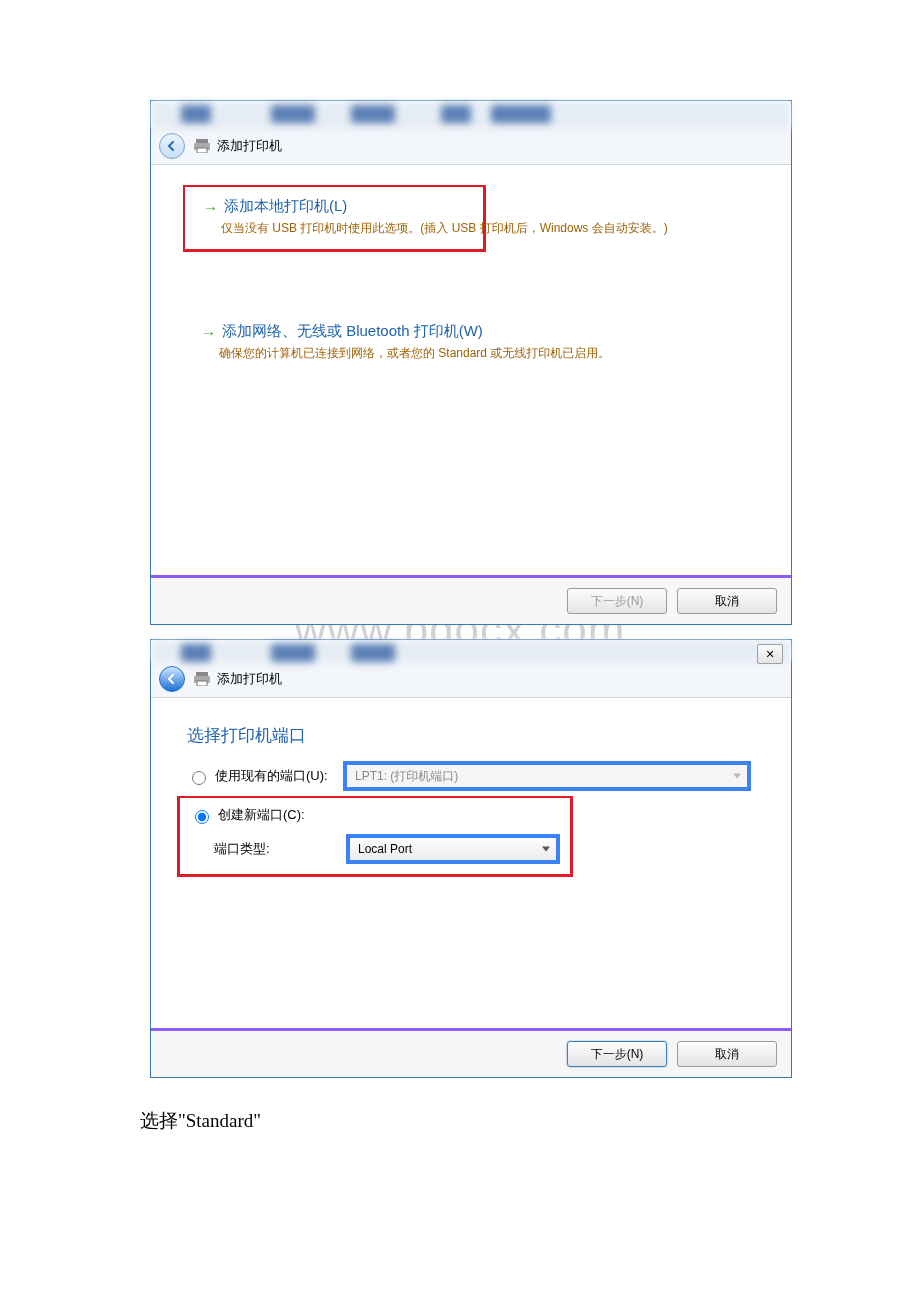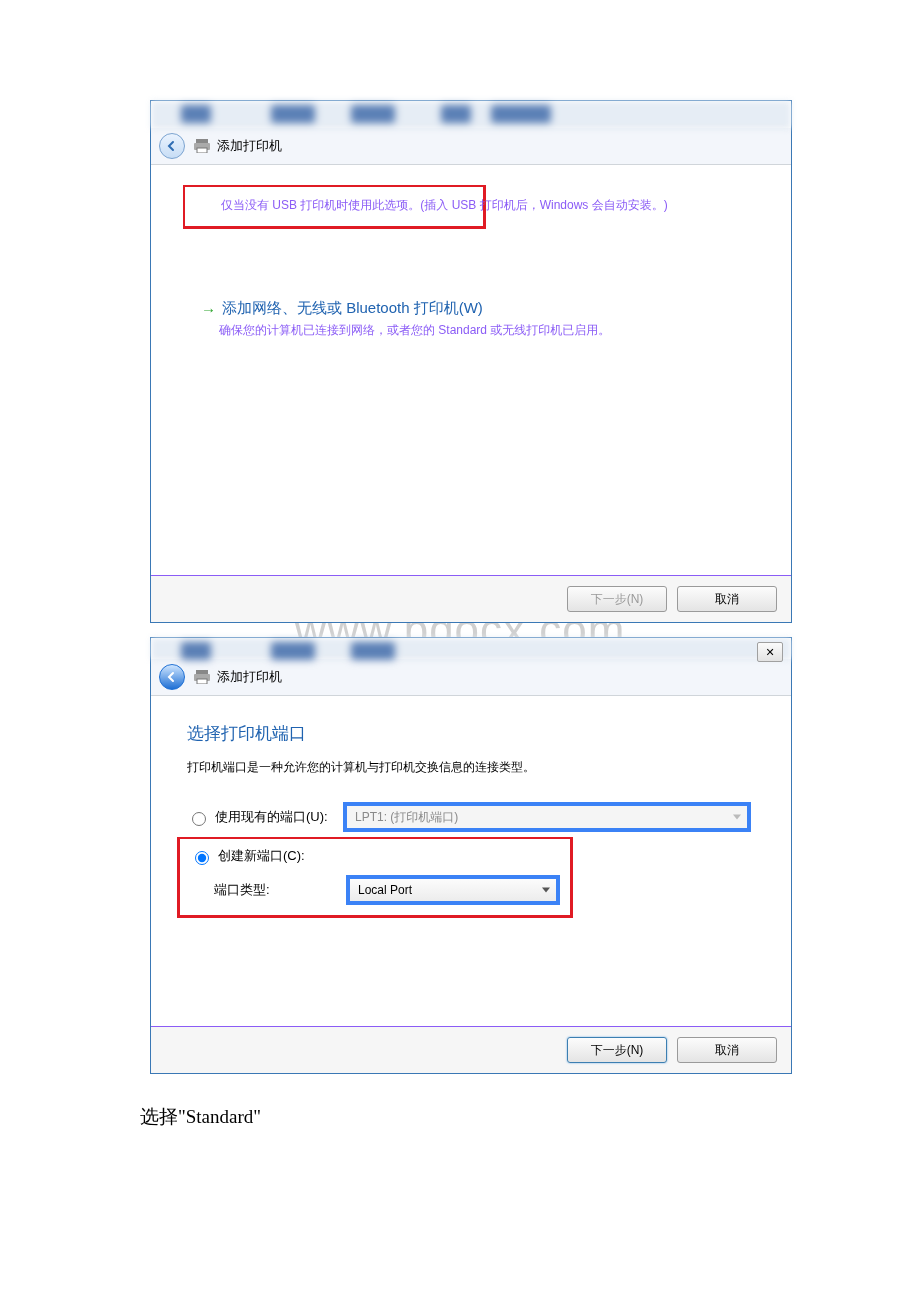--- a/index.html
+++ b/index.html
@@ -118,31 +118,31 @@
     color: #2063b0;
     font-size: 15px;
     margin-bottom: 4px;
   }
   .opt-title .arrow {
     color: #2fa52f;
     font-weight: bold;
     margin-right: 6px;
   }
   .opt-desc {
-    color: #8b5cf6;
+    color: #a16207;
     font-size: 12px;
     padding-left: 18px;
     white-space: nowrap;
   }
   .footer {
     display: flex;
     justify-content: flex-end;
     gap: 10px;
     padding: 10px 14px;
-    border-top: 1px solid #8b5cf6;
+    border-top: 3px solid #8b5cf6;
     background: #f6f6f6;
   }
   .btn {
     min-width: 78px;
     height: 24px;
     border: 1px solid #9a9a9a;
     background: linear-gradient(to bottom, #fcfcfc, #e4e4e4);
     border-radius: 3px;
     font-size: 12px;
     cursor: pointer;
@@ -274,20 +274,23 @@
           <rect x="1" y="4" width="16" height="7" rx="1" fill="#aaa"></rect>
           <rect x="4" y="9" width="10" height="5" fill="#fff" stroke="#777"></rect>
         </svg>
       </span>
       <span class="title-text">添加打印机</span>
     </div>
 
     <div class="body-area">
 
       <div class="option highlight">
+        <div class="opt-title">
+          <span class="arrow">→</span><span>添加本地打印机(L)</span>
+        </div>
         <div class="opt-desc">仅当没有 USB 打印机时使用此选项。(插入 USB 打印机后，Windows 会自动安装。)</div>
       </div>
 
       <div class="option">
         <div class="opt-title">
           <span class="arrow">→</span><span>添加网络、无线或 Bluetooth 打印机(W)</span>
         </div>
         <div class="opt-desc">确保您的计算机已连接到网络，或者您的 Standard 或无线打印机已启用。</div>
       </div>
     </div>
@@ -316,21 +319,20 @@
           <rect x="3" y="0" width="12" height="4" fill="#888"></rect>
           <rect x="1" y="4" width="16" height="7" rx="1" fill="#aaa"></rect>
           <rect x="4" y="9" width="10" height="5" fill="#fff" stroke="#777"></rect>
         </svg>
       </span>
       <span class="title-text">添加打印机</span>
     </div>
 
     <div class="body-area2">
       <div class="section-title">选择打印机端口</div>
-      <div class="section-desc">打印机端口是一种允许您的计算机与打印机交换信息的连接类型。</div>
 
       <div class="radio-row">
         <span class="radio-label">
           <input type="radio" name="port" style="">
           <span>使用现有的端口(U):</span>
         </span>
         <div class="combo disabled">
           <span>LPT1: (打印机端口)</span>
           <span class="caret"></span>
         </div>

